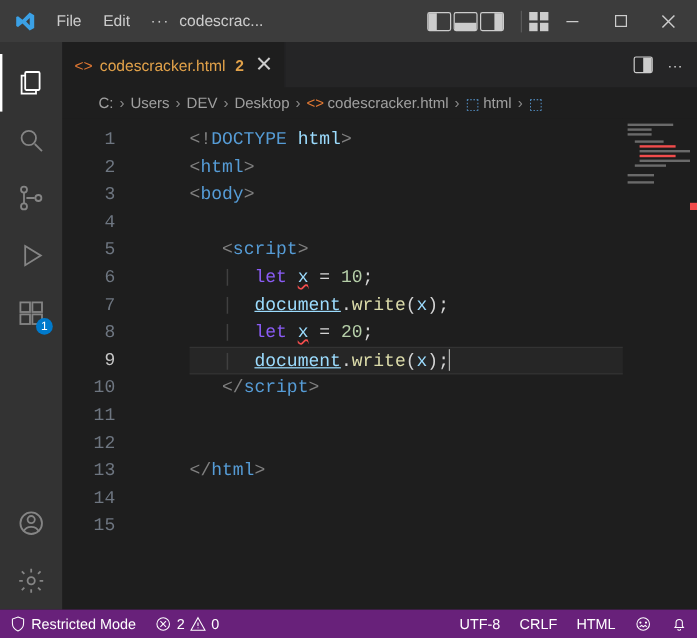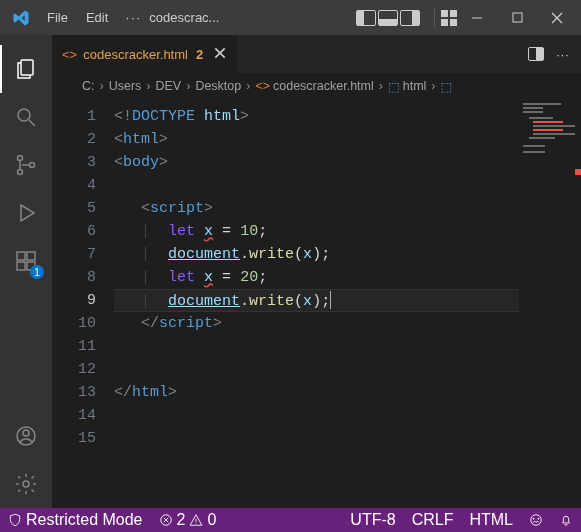--- a/index.html
+++ b/index.html
@@ -87,21 +87,21 @@
     font-family: Consolas, "Courier New", monospace;
     font-size:15px; line-height:23px;
   }
   .gutter {
     width:62px; text-align:right; color:#6e7681; padding:6px 18px 0 0;
     user-select:none;
   }
   .gutter .ln { height:23px; }
   .gutter .ln.cur { color:#c6c6c6; }
   .code { position:relative; flex:1; padding:6px 0 0 0; }
-  .line { height:23px; white-space:pre; }
+  .line { height:23px; white-space:pre;margin-left:44px; }
   .line.current { background:rgba(255,255,255,0.04); border-top:1px solid #333; border-bottom:1px solid #333; box-sizing:border-box; }
   .p-gray { color:#808080; }
   .p-doctype { color:#569cd6; }
   .p-tag { color:#569cd6; }
   .p-kw { color:#8b5cf6; }
   .p-var { color:#9cdcfe; }
   .p-obj { color:#9cdcfe;text-decoration:underline; }
   .p-fn { color:#dcdcaa; }
   .p-num { color:#b5cea8; }
   .p-punc { color:#d4d4d4; }
@@ -115,21 +115,21 @@
   
   .minimap {
     position:absolute; right:0; top:0; bottom:0; width:62px;
     background:#1e1e1e;
   }
   .minimap .mm-line { position:absolute; height:2px; background:#6a6a6a; }
   .minimap .mm-err { position:absolute; right:0; width:6px; height:6px; background:#f14c4c; }
   
   .statusbar {
     position:absolute; left:0; right:0; bottom:0; height:24px;
-    background:#68217a; color:#fff; font-size:16px;
+    background:#68217a; color:#fff; font-size:12px;
     display:flex; 
   }
   .statusbar .sb-item { padding:0 8px; display:flex; align-items:center; gap:4px; height:24px; }
   .statusbar .sb-spacer { flex:1; }
   .statusbar svg { width:14px; height:14px; stroke:#fff; fill:none; stroke-width:1.5; }
 </style>
 </head>
 <body>
 
 <div class="titlebar">

